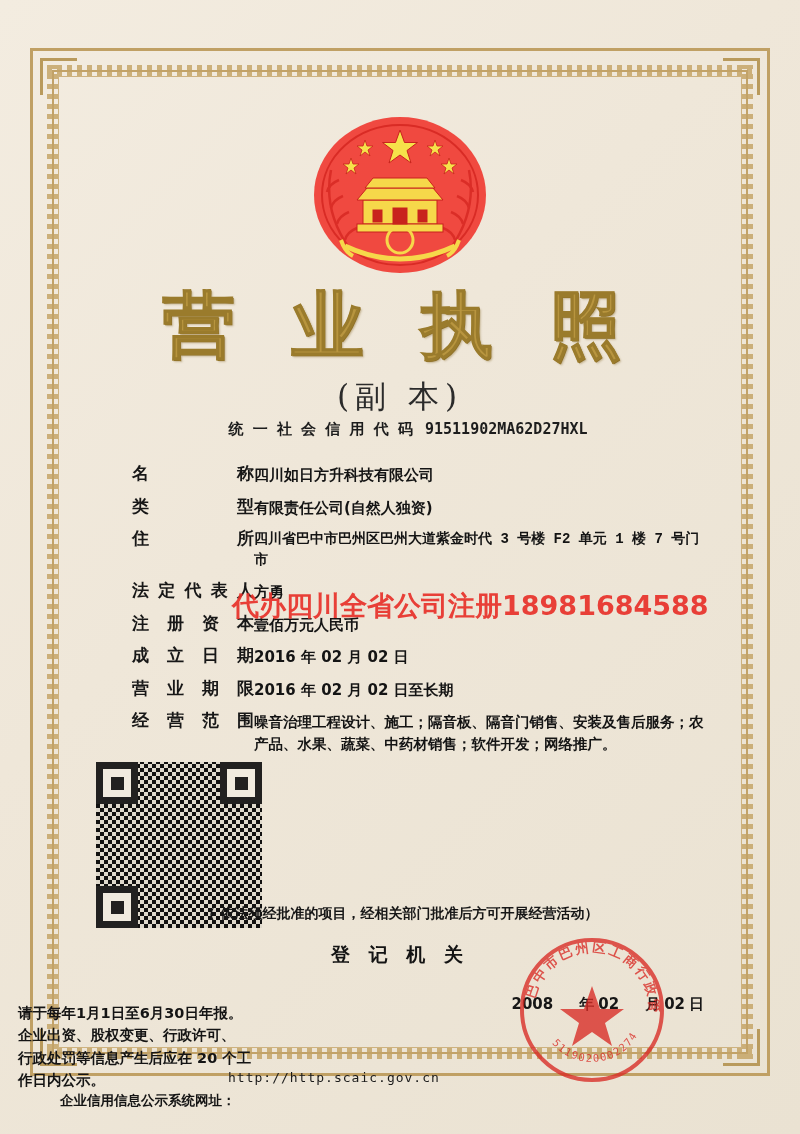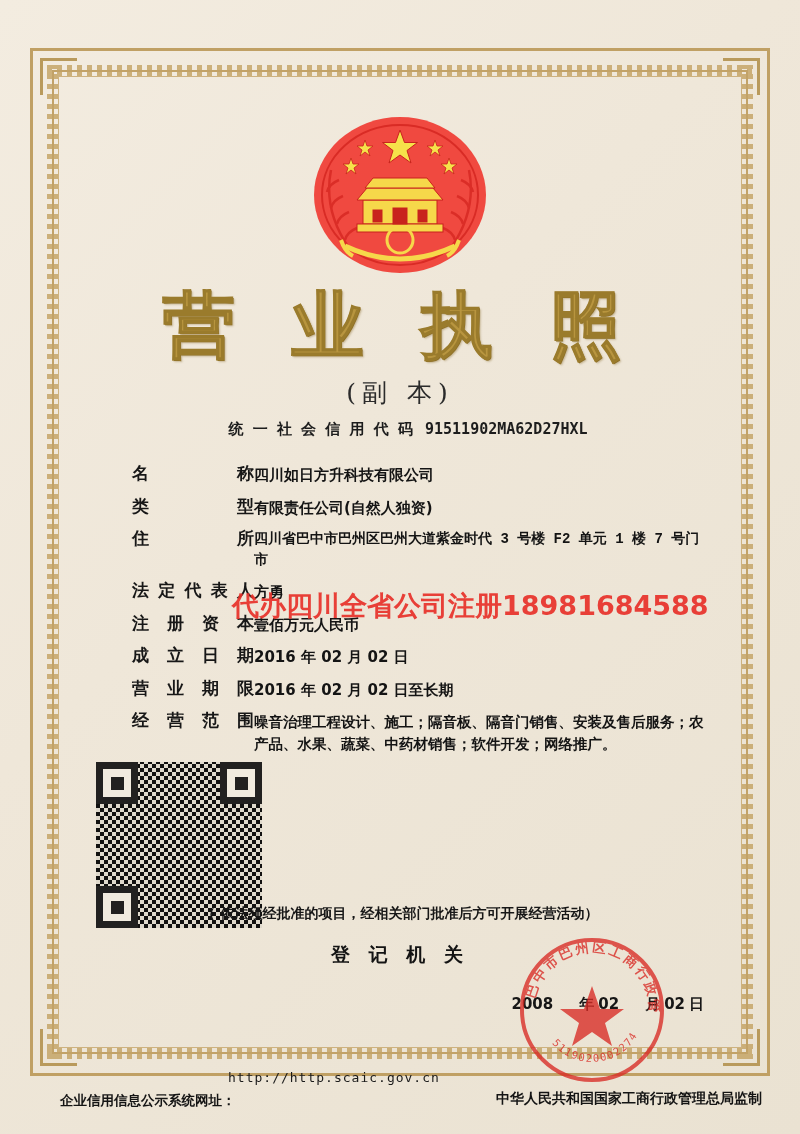--- a/index.html
+++ b/index.html
@@ -101,21 +101,21 @@
     color: #b8953f;
     text-shadow: 1px 1px 0 #8d6f27, 2px 2px 2px rgba(120,90,20,.35);
     -webkit-text-stroke: 1px #9a7b2c;
   }
   .subtitle {
     position: absolute;
     top: 376px;
     left: 0; right: 0;
     text-align: center;
     font-family: "DejaVu Serif", "Liberation Serif", serif;
-    font-size: 25px;
+    font-size: 31px;
     letter-spacing: 6px;
     color: #2b2b2b;
   }
   .credit-code {
     position: absolute;
     top: 420px;
     left: 0; right: 0;
     text-align: center;
     font-family: "DejaVu Sans", sans-serif;
     font-size: 15px;
@@ -480,22 +480,25 @@
       <polygon points="80,56 88,79 112,79 93,93 100,116 80,102 60,116 67,93 48,79 72,79" fill="#d92b25"></polygon>
       <text font-family="'DejaVu Sans', sans-serif" font-size="13.5" font-weight="bold" fill="#d92b25" letter-spacing="2.5">
         <textPath href="#sealArc" startOffset="6%">巴中市巴州区工商行政管理局登记专用章</textPath>
       </text>
       <text font-family="'DejaVu Sans Mono', monospace" font-size="10.5" fill="#d92b25" letter-spacing="1.5">
         <textPath href="#sealArcBottom" startOffset="22%">5119020002274</textPath>
       </text>
     </svg>
   </div>
 
+  <div class="annual" style="white-space: pre-line;">请于每年1月1日至6月30日年报。
+企业出资、股权变更、行政许可、
+行政处罚等信息产生后应在 20 个工
+作日内公示。</div>
 
   <div class="website-url">http://http.scaic.gov.cn</div>
 
   <div class="website-row">
     <span>企业信用信息公示系统网址：</span>
   </div>
 
-  <div class="authority">中华人民共和国国家工商行政管理总局监制</div>
 
 </div>
 
 </body></html>

